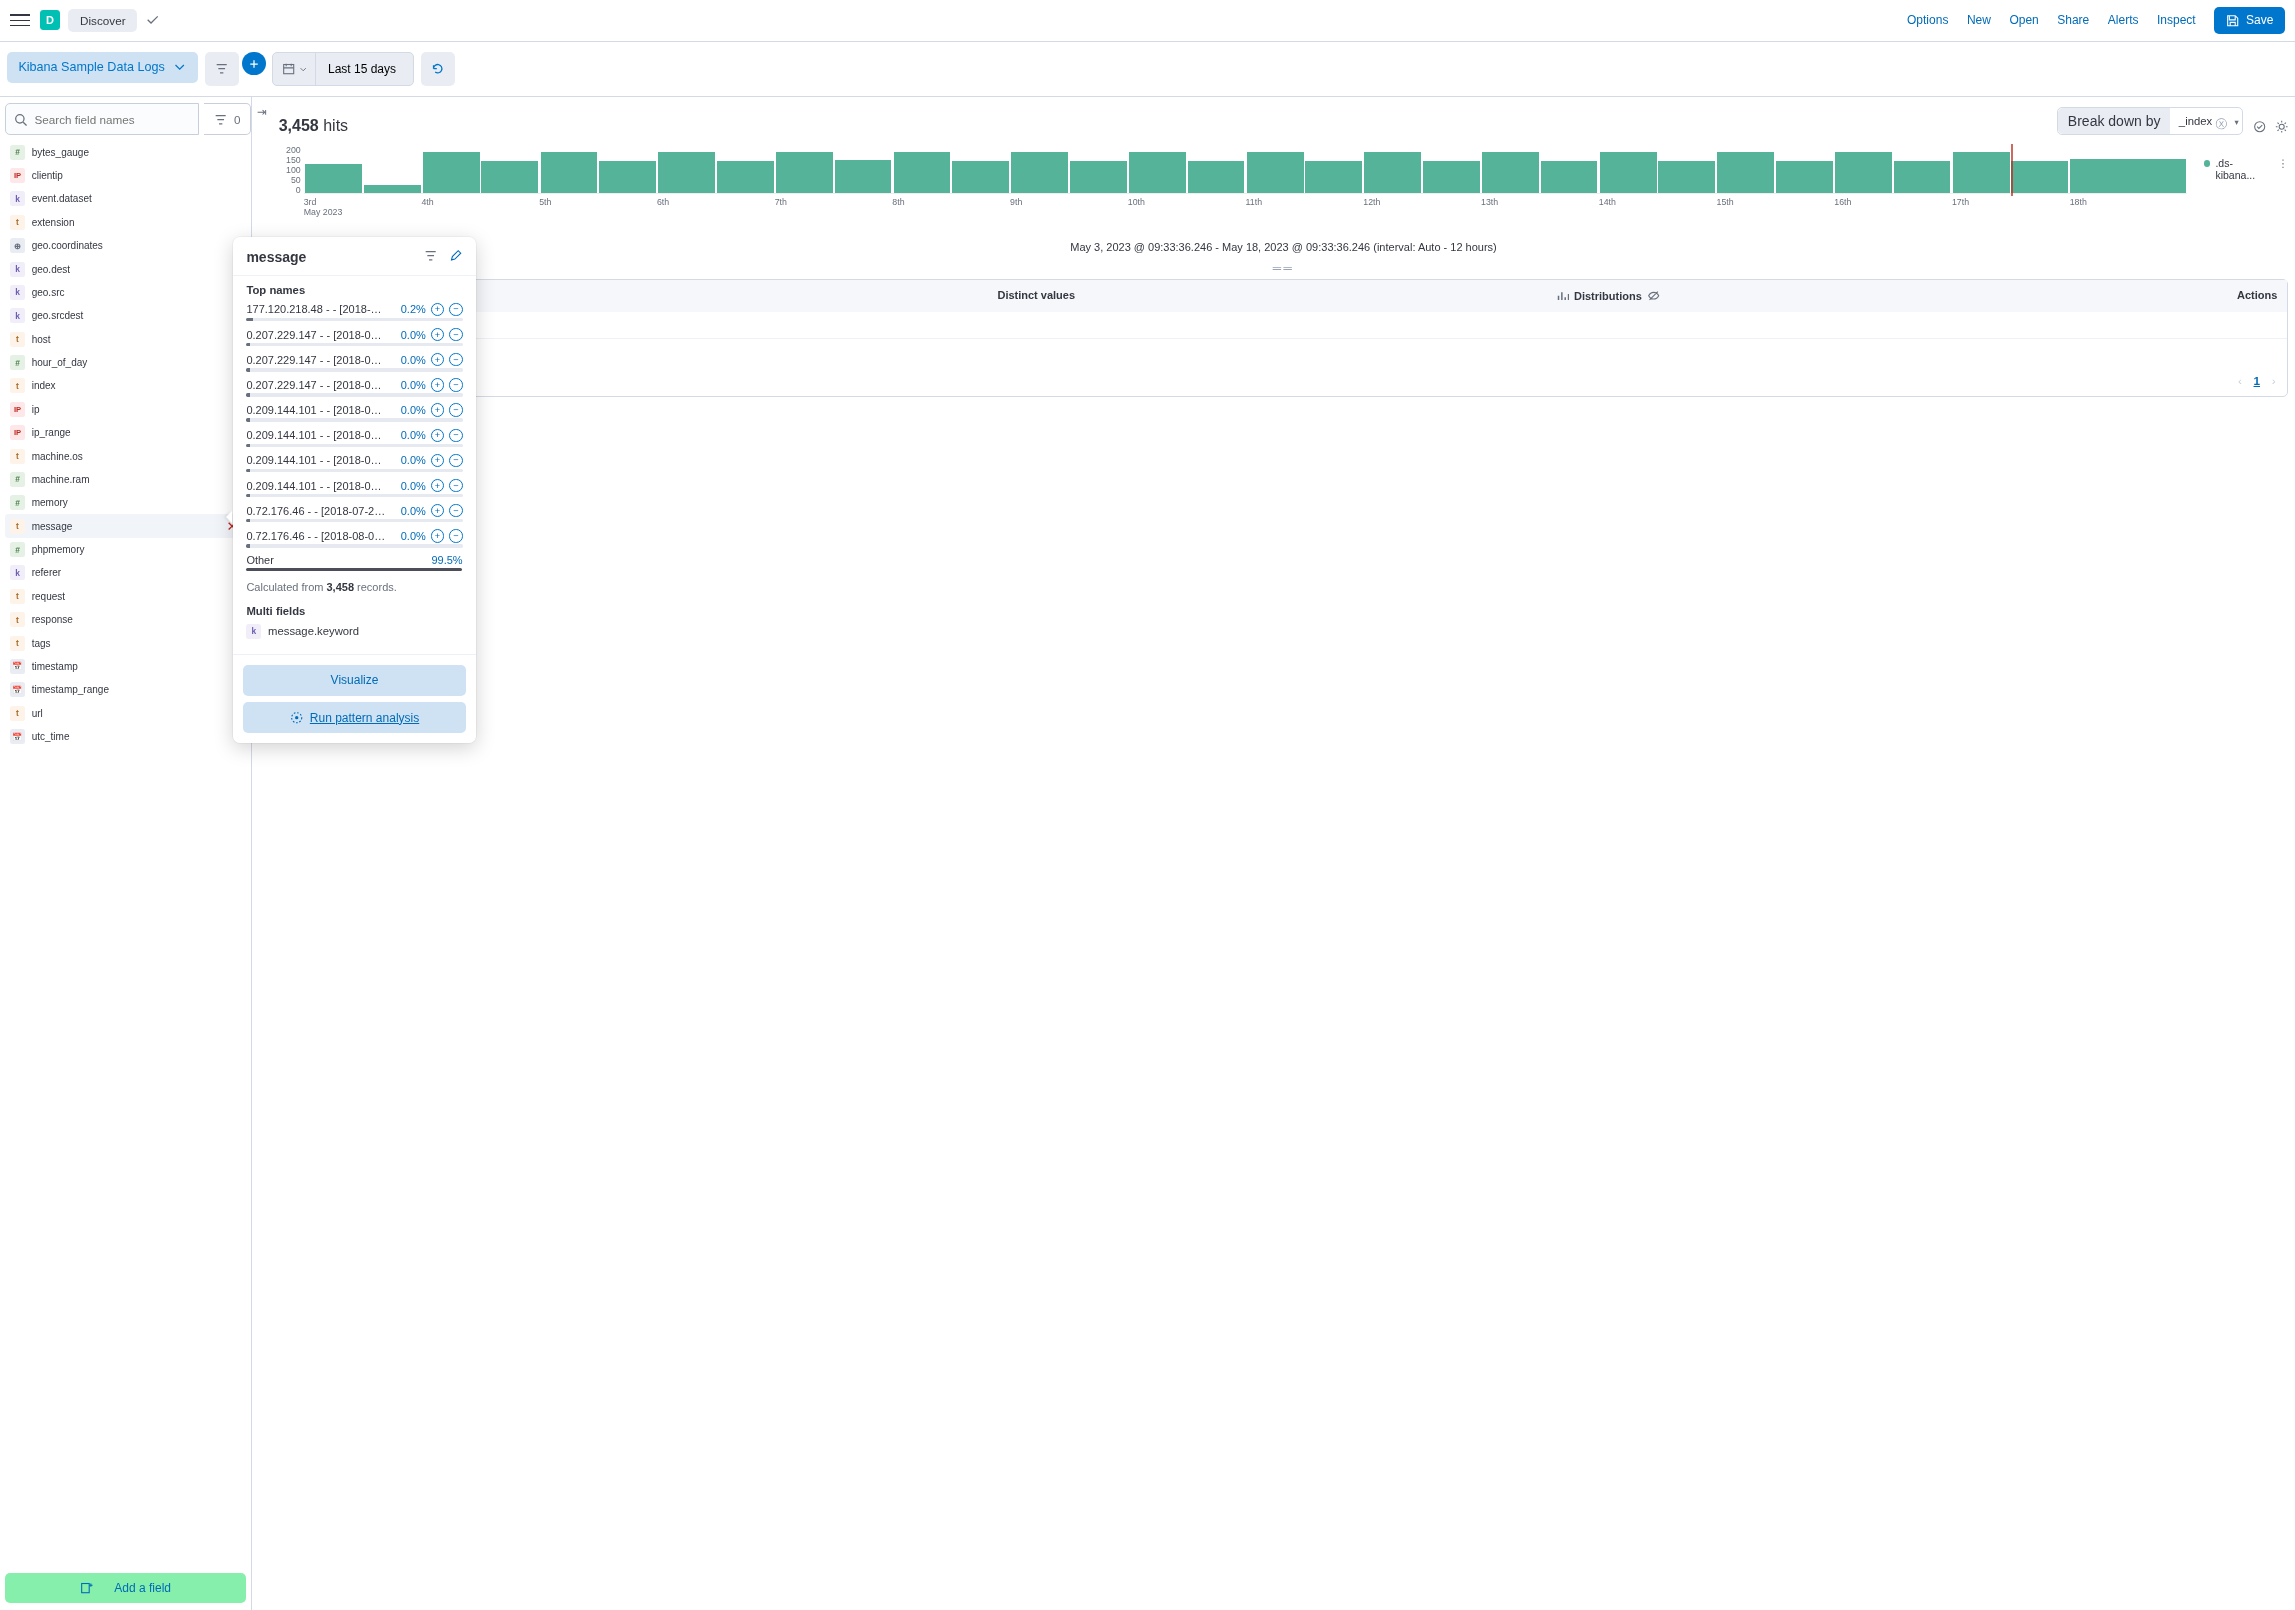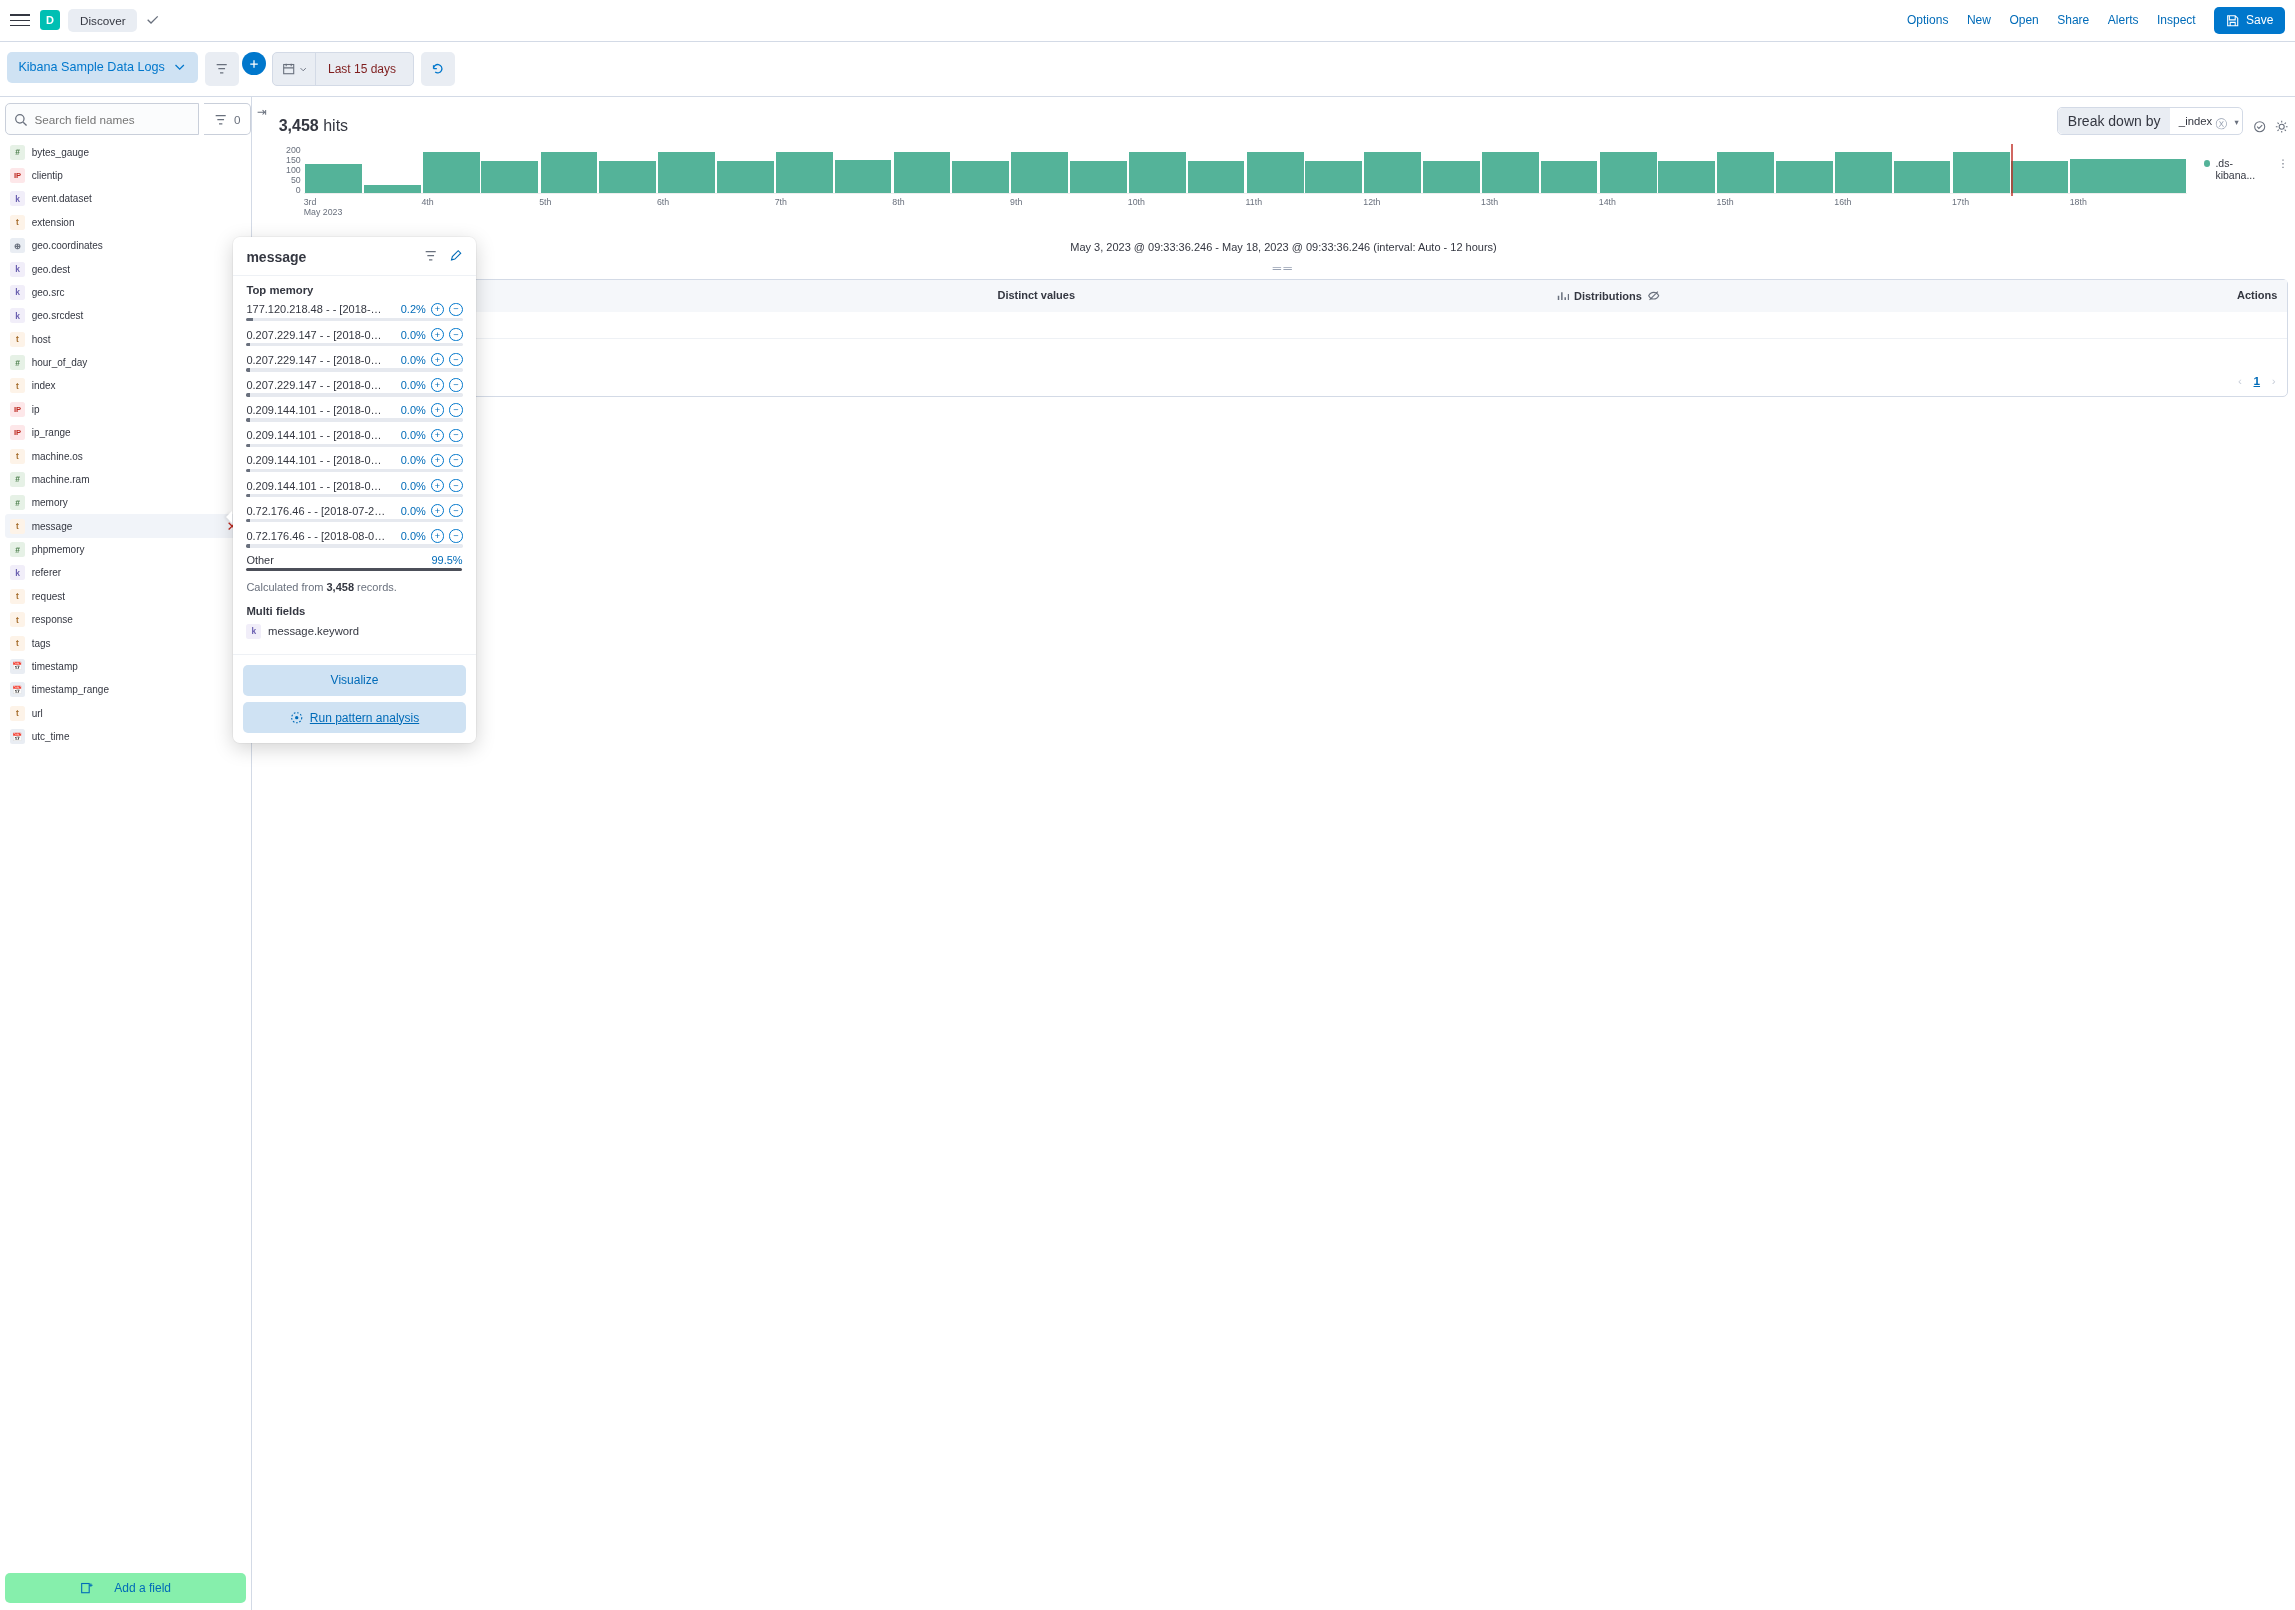--- a/index.html
+++ b/index.html
@@ -20,21 +20,21 @@
 
 
 .query-row { display: flex; align-items: flex-start; padding: 10px 6.7px; gap: 6.7px; border-bottom: 0.8px solid #d3dae6; }
 .dataview-btn { background: #cfe2f3; border: none; padding: 8.4px 11.7px; border-radius: 5px; color: #07c; font-size: 12.6px; display: flex; align-items: center; gap: 8.4px; cursor: pointer; }
 .iconbtn { width: 34px; height: 34px; border: none; background: #e9edf3; border-radius: 5px; display: flex; align-items: center; justify-content: center; cursor: pointer; color: #69707d;}
 .iconbtn.solid { background: #07c; color:#fff; width: 23.5px; height: 23.5px; border-radius: 50%; }
 .query-input-wrap { flex: 1; display: flex; align-items: center; border: 0.8px solid #d3dae6; border-radius: 5px; height: 34px; padding: 0 10px; background:#fbfcfd; }
 .query-input-wrap input { border: none; outline: none; flex: 1; font-size: 12.6px; background: transparent; }
 .timerange { display: flex; align-items: center; border: 0.8px solid #d3dae6; border-radius: 5px; height: 34px; background: #e9edf3; }
 .timerange .cal { padding: 0 8.4px; border-right: 0.8px solid #d3dae6; height:100%; display:flex; align-items:center; color:#69707d;}
-.timerange .label { padding: 0 17px 0 11.7px; font-size: 12px; color:#7f1d1d;}
+.timerange .label { padding: 0 17px 0 11.7px; font-size: 12px; color:#000000;}
 .refresh-btn { width: 34px; height: 34px; }
 
 
 .main { display: flex; flex: 1; min-height: 0; }
 .sidebar { width: 252px; border-right: 0.8px solid #d3dae6; display: flex; flex-direction: column; padding: 6.7px 5px; background: #fff; }
 .field-search { display: flex; align-items: center; gap: 5px; margin-bottom: 5px; }
 .field-search-box { flex: 1; border: 0.8px solid #c9cfda; border-radius: 5px; height: 32px; display: flex; align-items: center; padding: 0 8.4px; background:#fbfcfd;}
 .field-search-box input { border: none; outline: none; flex: 1; font-size: 11.7px; background: transparent;}
 .field-count { border: 0.8px solid #c9cfda; border-left:none; border-radius: 0 5px 5px 0; height: 32px; padding: 0 10px; display: flex; align-items: center; gap:6.7px; color:#69707d;}
 .field-search .field-search-box { border-top-right-radius:0; border-bottom-right-radius:0;}
@@ -490,21 +490,21 @@
     <div class="phi">
       <span><svg class="icon" viewBox="0 0 16 16">
             <path d="M2 3h12M4 8h8M6 13h4" stroke="#69707d" stroke-width="1.5"></path>
           </svg></span>
       <span><svg class="icon" viewBox="0 0 16 16">
             <path d="M3 13l1-4 7-7 3 3-7 7-4 1z" fill="none" stroke="#006bb8" stroke-width="1.3"></path>
           </svg></span>
     </div>
   </div>
   <div class="pop-body">
-    <div class="pop-section-title">Top memory</div>
+    <div class="pop-section-title">Top names</div>
     <div id="tv-list">
         <div class="tv-row">
           <span class="lbl">177.120.218.48 - - [2018-07-...</span>
           <span class="pct">0.2%</span>
           <span class="pm">
             <span>+</span>
             <span>−</span>
           </span>
         </div>
         <div class="tv-bar">

